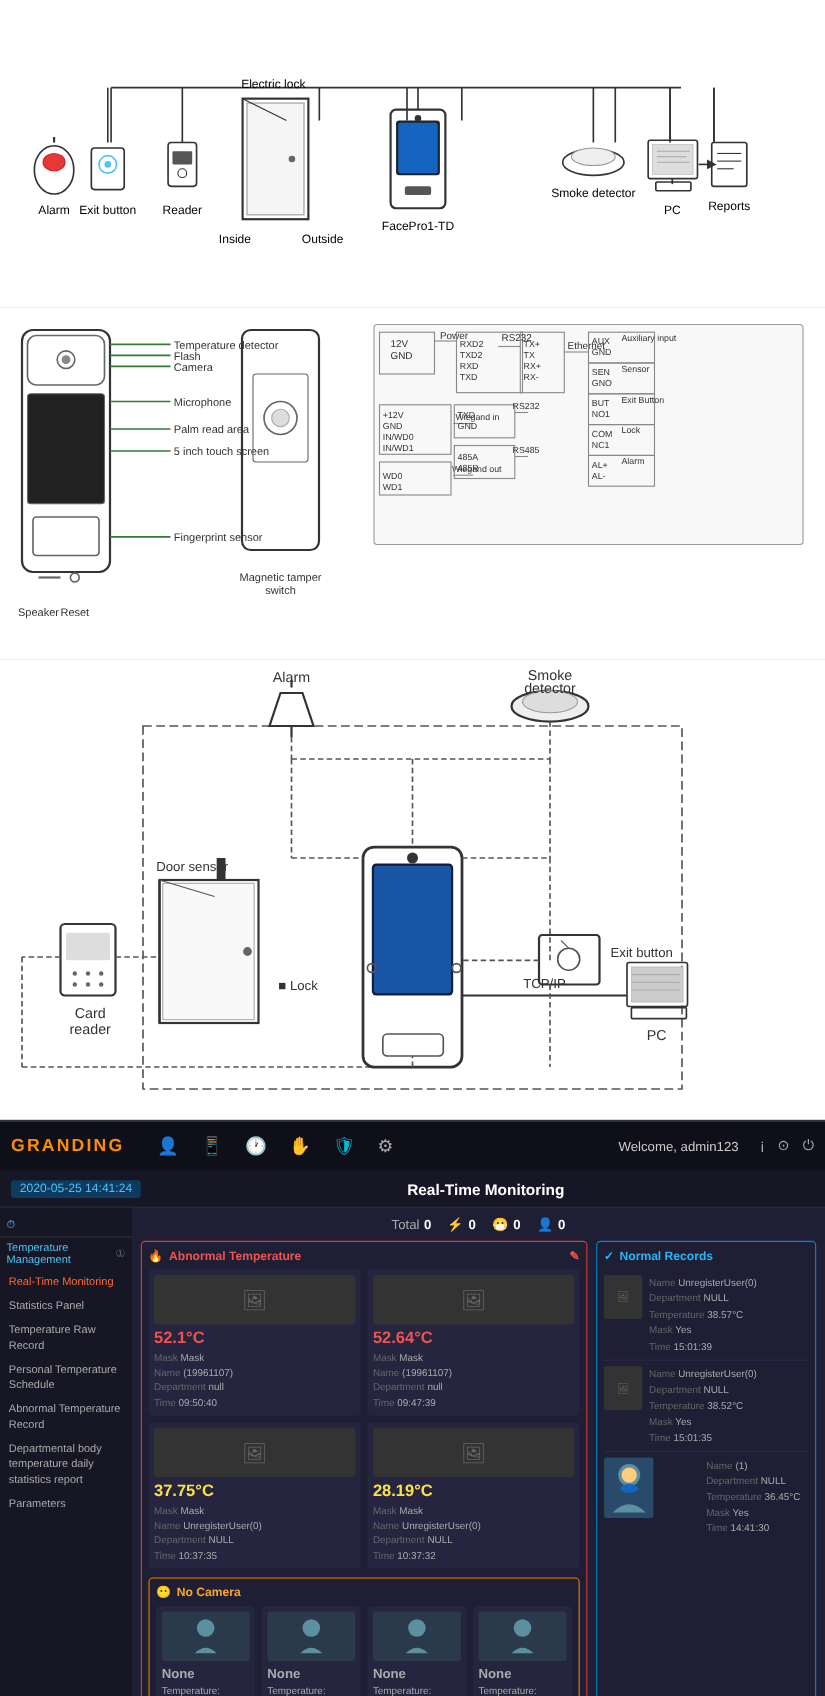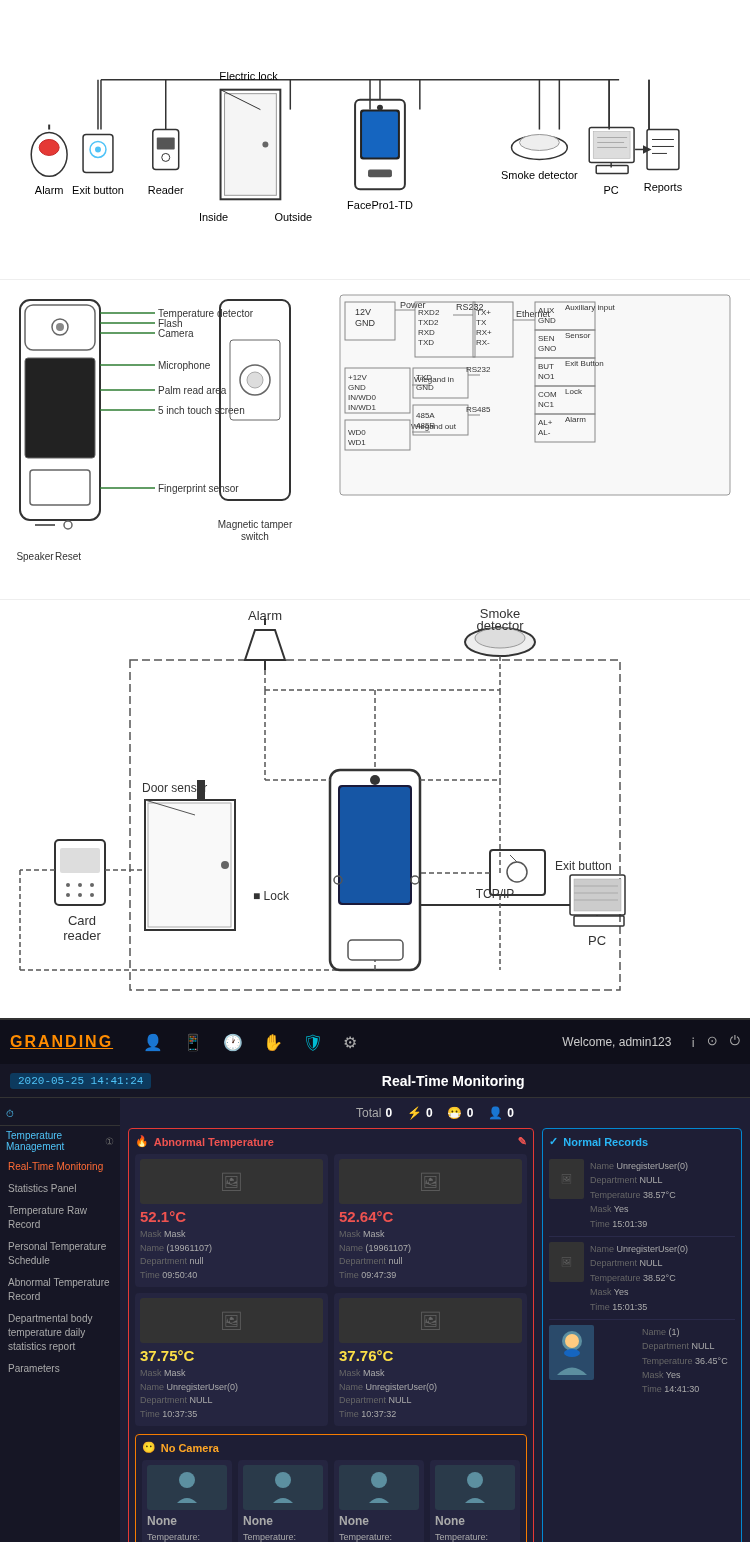--- a/index.html
+++ b/index.html
@@ -56,21 +56,20 @@
       padding: 0 10px;
       gap: 10px;
     }
 
     .brand-logo {
       color: #ff8c00;
       font-weight: bold;
       font-size: 16px;
       letter-spacing: 2px;
       margin-right: 20px;
-      text-decoration: underline;
     }
 
     .nav-icons {
       display: flex;
       gap: 20px;
       flex: 1;
     }
 
     .nav-icon {
       color: #aaa;
@@ -102,21 +101,20 @@
       border-bottom: 1px solid #333;
     }
 
     .datetime-badge {
       background: #0d3a5e;
       color: #4fc3f7;
       padding: 2px 8px;
       font-size: 11px;
       border-radius: 3px;
       margin-right: 15px;
-      font-family: Liberation Mono, monospace;
     }
 
     .page-title {
       color: #fff;
       font-size: 14px;
       font-weight: bold;
       flex: 1;
       text-align: center;
     }
 
@@ -723,21 +721,21 @@
               <div class="temp-info">
                 <div><span style="color:#666;">Mask</span> <span>Mask</span></div>
                 <div><span style="color:#666;">Name</span> <span>UnregisterUser(0)</span></div>
                 <div><span style="color:#666;">Department</span> <span>NULL</span></div>
                 <div><span style="color:#666;">Time</span> <span>10:37:35</span></div>
               </div>
             </div>
 
             <div class="temp-card">
               <div class="temp-card-img">🖼</div>
-              <div class="temp-value normal-temp">37.76°C</div>
+              <div class="temp-value normal-temp">28.19°C</div>
               <div class="temp-info">
                 <div><span style="color:#666;">Mask</span> <span>Mask</span></div>
                 <div><span style="color:#666;">Name</span> <span>UnregisterUser(0)</span></div>
                 <div><span style="color:#666;">Department</span> <span>NULL</span></div>
                 <div><span style="color:#666;">Time</span> <span>10:37:32</span></div>
               </div>
             </div>
           </div>
 
           <div class="no-mask-panel">

